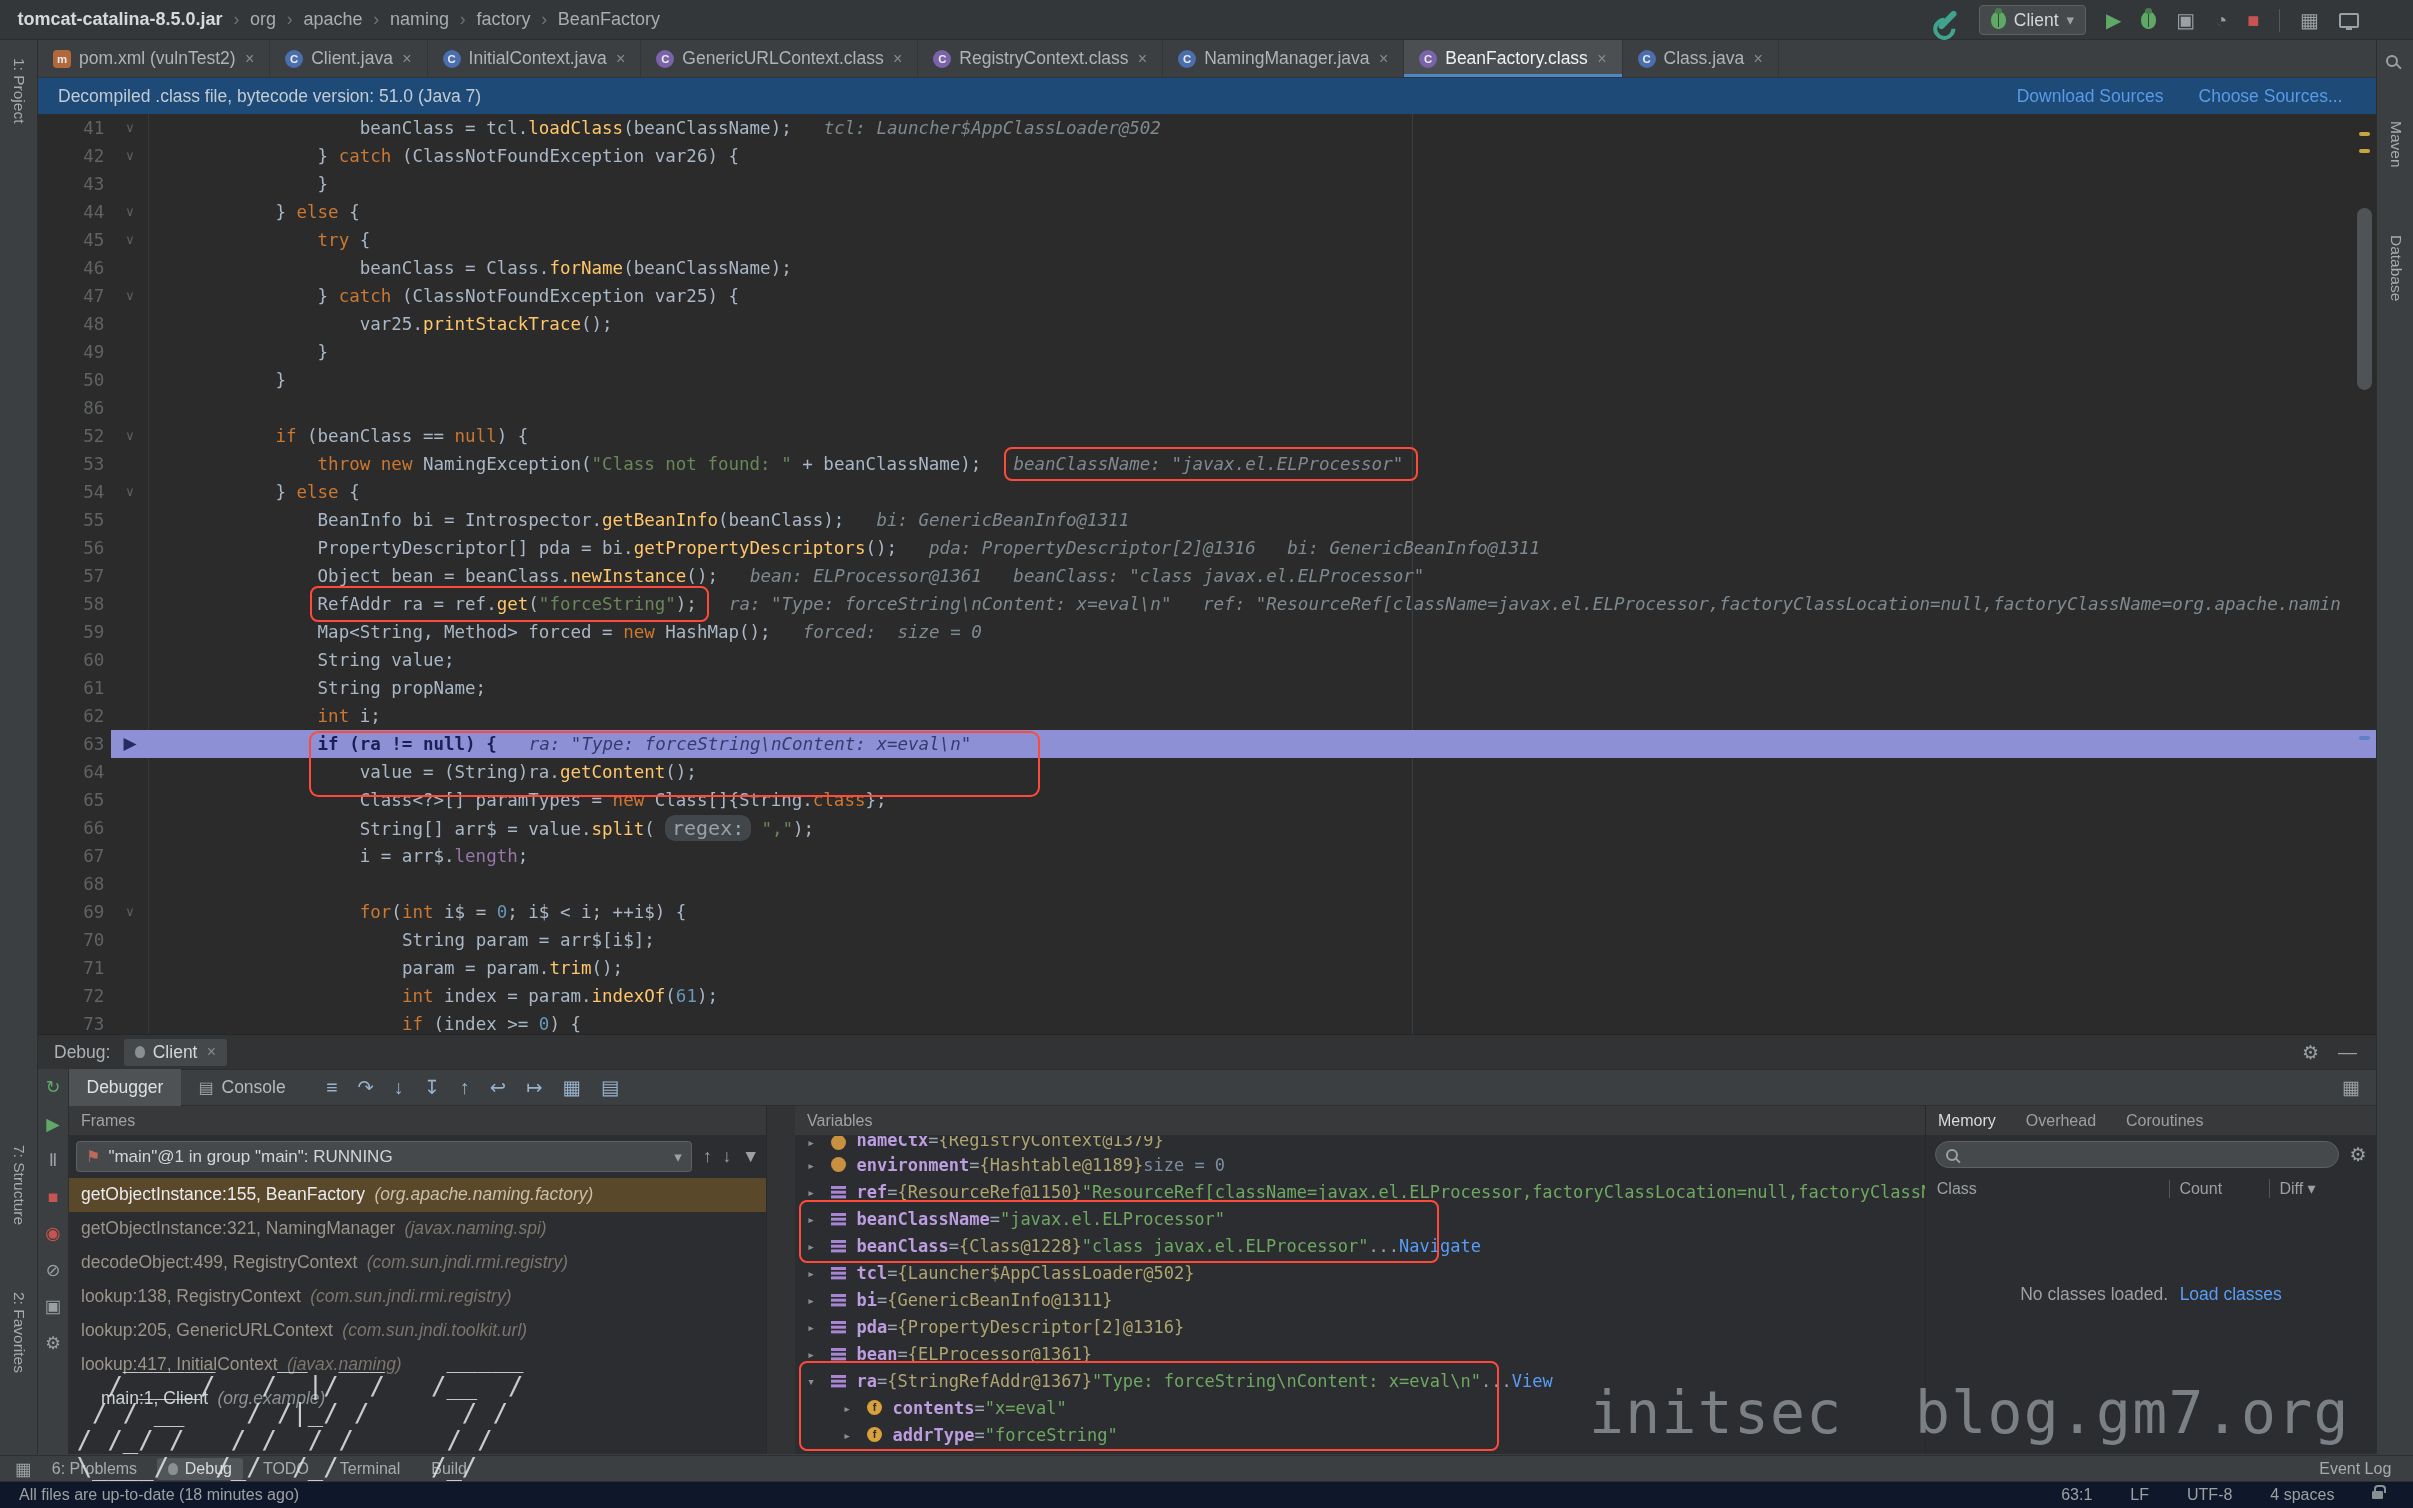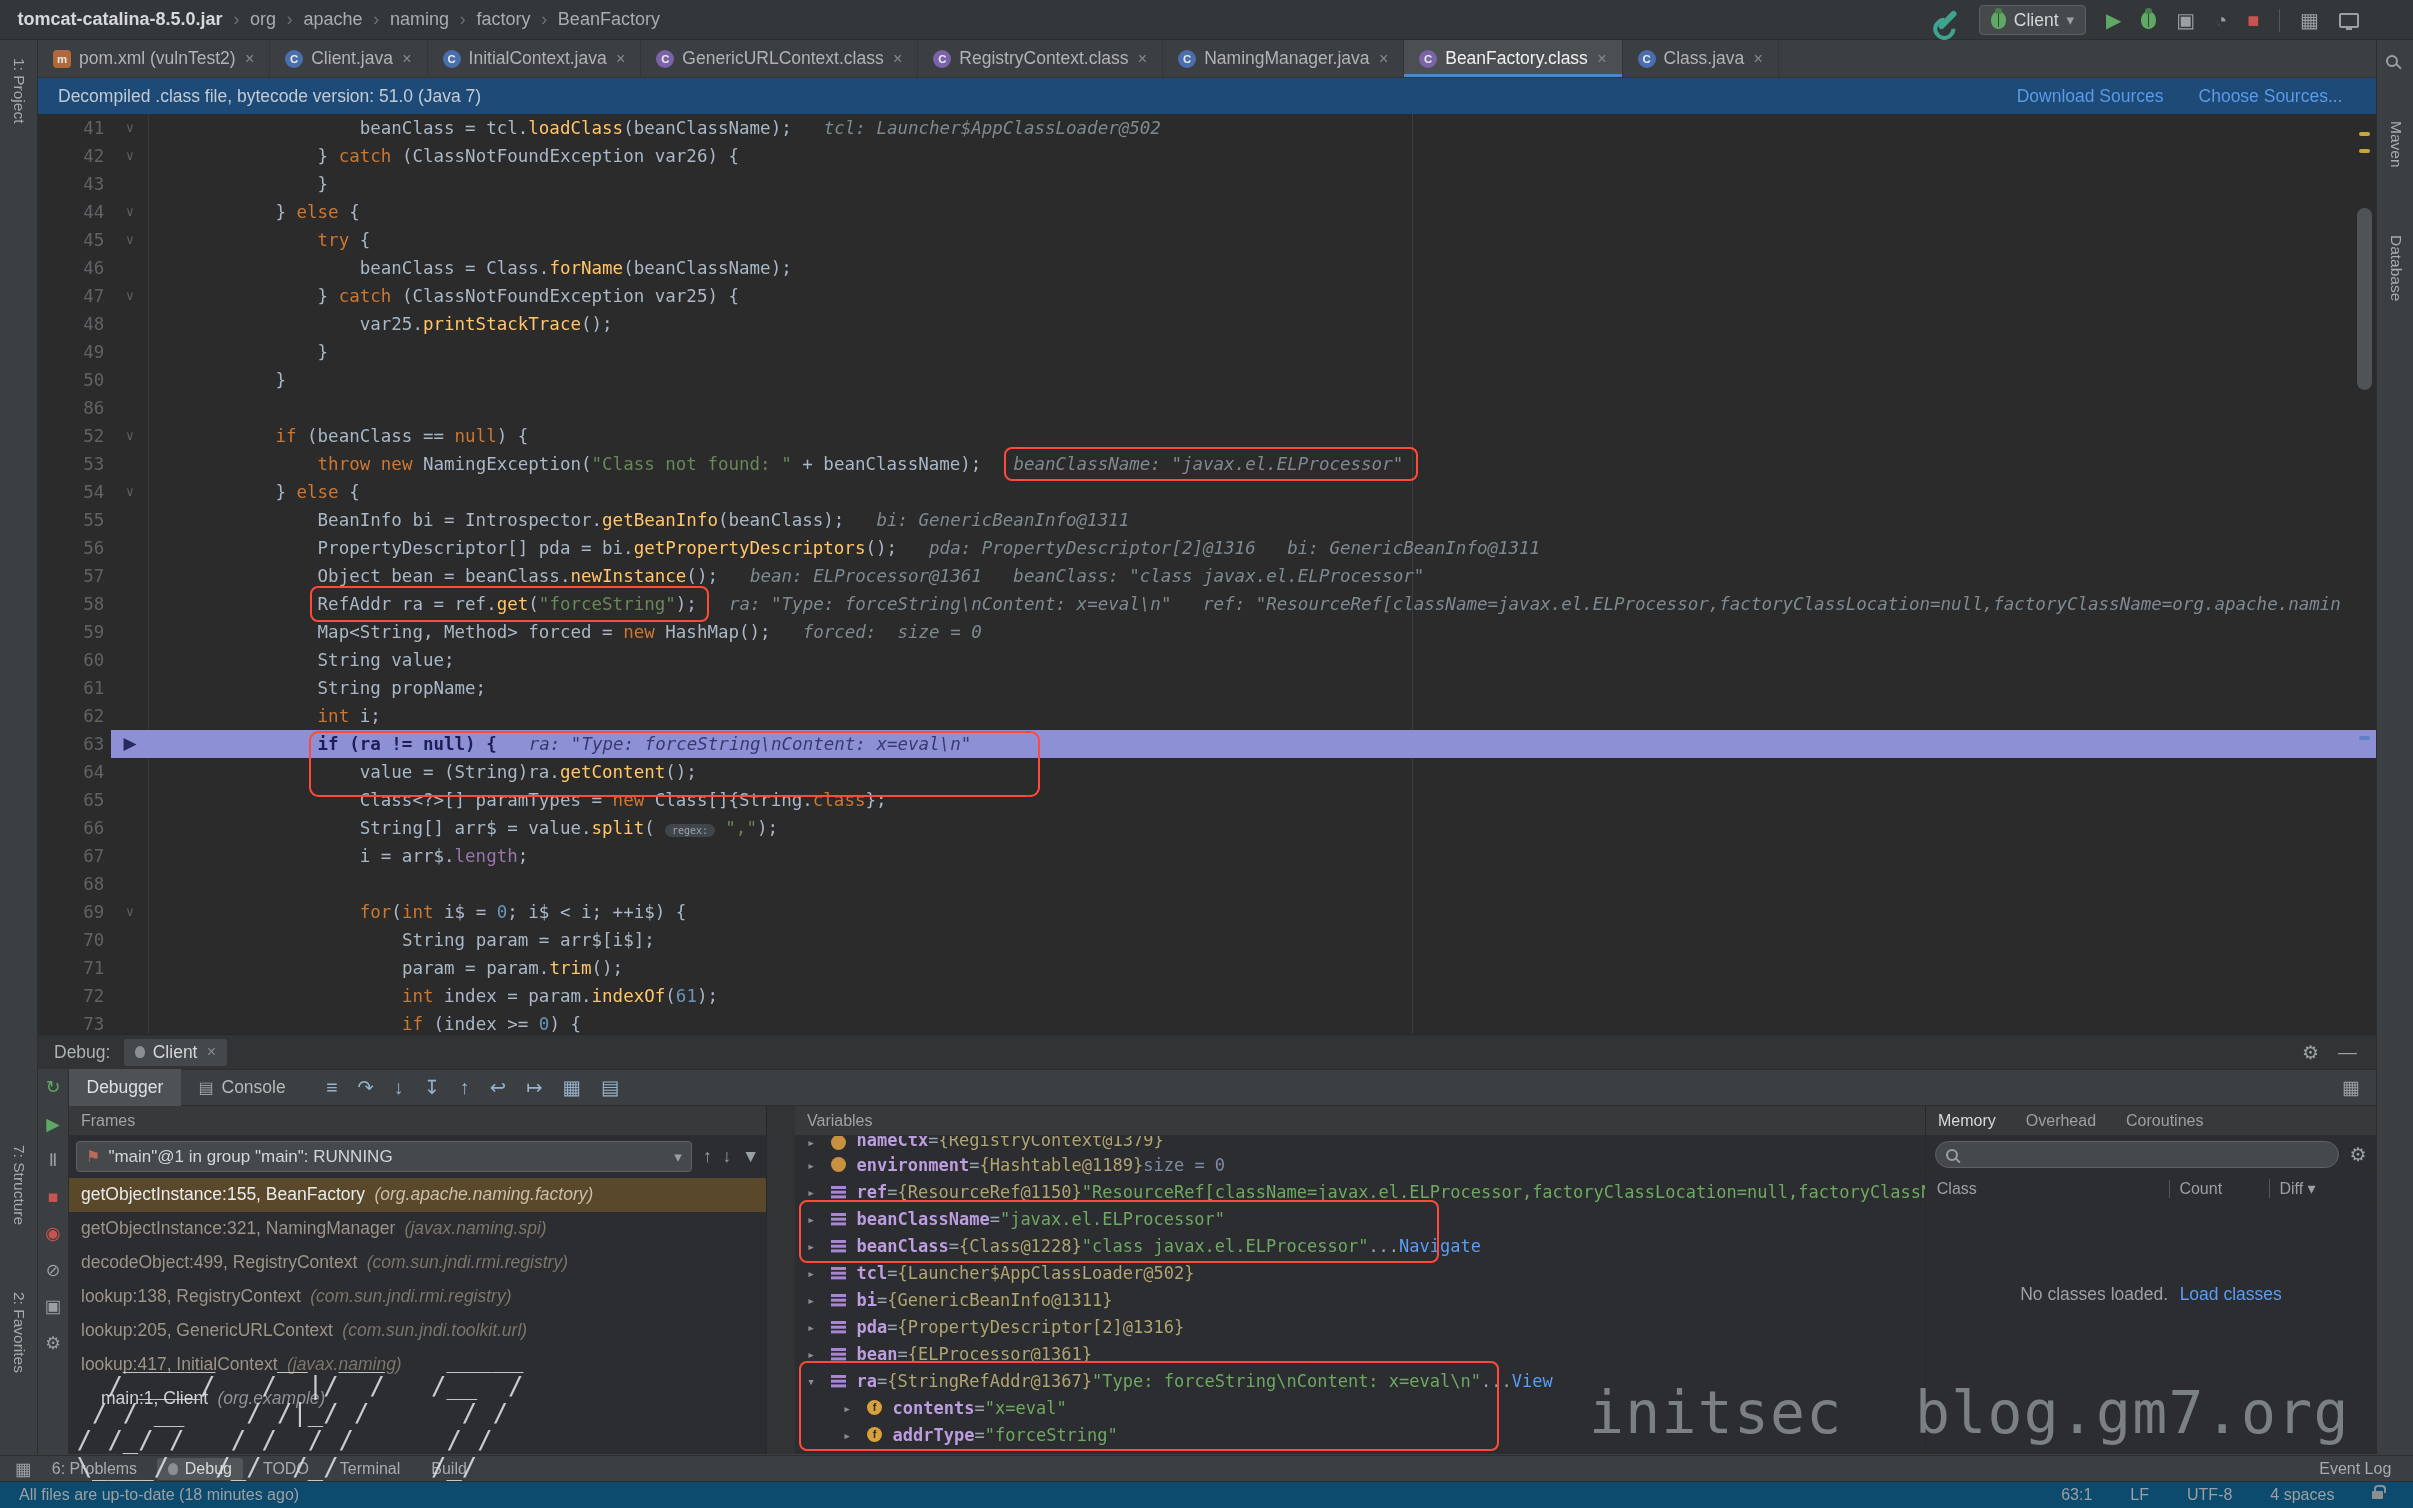--- a/index.html
+++ b/index.html
@@ -49,21 +49,21 @@
   
   #editor{left:38px;top:114px;width:2338px;height:920px;background:#2b2b2b;overflow:hidden;}
   .gutter-line{position:absolute;left:110px;top:0;bottom:0;width:0.7px;background:#36393b;}
   .wrapguide{position:absolute;left:1374px;top:0;bottom:0;width:0.7px;background:#3b3e42;}
   .cl{position:relative;height:28px;display:flex;}
   .ln{width:73px;text-align:right;padding-right:6.7px;font:17.5px/28px "DejaVu Sans Mono",monospace;color:#606366;flex:none;position:relative;}
   .fold{width:38px;flex:none;color:#5c6063;font-size:12.8px;line-height:28px;text-align:center;position:relative;}
   .fold.ep{color:#262a5e;font-size:17px;}
   .ct{font:17.5px/28px "DejaVu Sans Mono",monospace;white-space:pre;color:#a9b7c6;position:relative;}
   .sg.k{color:#cc7832;} .sg.s{color:#6a8759;} .sg.m{color:#ffc66b;} .sg.n{color:#6897bb;} .sg.f{color:#9876aa;} .sg.d{color:#a9b7c6;}
-  .sg.chip{background:#41464a;color:#9aa1a6;border-radius:10px;padding:1.3px 6.7px;font-size:10px;}
+  .sg.chip{background:#41464a;color:#9aa1a6;border-radius:10px;padding:1.3px 6.7px;font-size:20px;}
   .hint{color:#7e8a90;font-style:italic;margin-left:32px;}
   .exec::before{content:'';position:absolute;left:73px;right:0;top:0;bottom:0;background:#8e90d6;}
   .exec .sg{color:#1c1f57 !important;font-weight:bold;}
   .exec .hint{color:#363a70;}
   .codebox{position:relative;display:inline-block;}
   .codebox::after{content:'';position:absolute;top:-4px;bottom:-4px;left:-8px;right:-12px;border:2.7px solid #ff4a3b;border-radius:8px;}
   .hintbox{position:relative;display:inline-block;}
   .hintbox::after{content:'';position:absolute;top:-3.4px;bottom:-3.4px;left:-9.4px;right:-15px;border:2.7px solid #ff4a3b;border-radius:8px;}
   .anno-box{position:absolute;border:2.7px solid #ff4a3b;border-radius:9.4px;z-index:5;pointer-events:none;}
   #box-63{left:271px;top:617px;width:731px;height:66px;}
@@ -127,21 +127,21 @@
   .mem-cols .c3{width:107px;border-left:0.7px solid #515558;padding-left:9.4px;}
   .mem-empty{position:absolute;left:0;right:0;top:178px;text-align:center;font-size:17.5px;color:#9ca0a3;}
   .mem-empty .vp-link{margin-left:6.7px;}
 
   
   #bottombar{left:0;top:1455px;width:2413px;height:27px;background:#3c3f41;border-top:0.7px solid #2c2e30;display:flex;align-items:center;padding:0 15px;gap:9.4px;font-size:16px;color:#a7abae;}
   .bbar-item{display:flex;align-items:center;gap:6.7px;padding:2px 10.8px;border-radius:2.7px;}
   .bbar-item.active{background:#515658;color:#d8dadc;}
   .mini-bug{width:10px;height:12px;background:#8a8f92;border-radius:50% 50% 45% 45%;display:inline-block;}
   #bbar-right{margin-left:auto;display:flex;align-items:center;gap:6.7px;padding-right:6.7px;}
-  #statusbar{left:0;top:1481px;width:2413px;height:27px;background:#0c4a6e;border-top:0.7px solid #2c2e30;display:flex;align-items:center;padding:0 19px;font-size:16px;color:#9da0a2;}
+  #statusbar{left:0;top:1481px;width:2413px;height:27px;background:#0f172a;border-top:0.7px solid #2c2e30;display:flex;align-items:center;padding:0 19px;font-size:16px;color:#9da0a2;}
   #status-right{margin-left:auto;display:flex;align-items:center;gap:38px;padding-right:10.8px;}
   .lockico{width:10.8px;height:8.8px;background:#8a8f92;border-radius:1.3px;position:relative;display:inline-block;}
   .lockico::before{content:'';position:absolute;left:1.3px;top:-5.4px;width:8px;height:5.4px;border:2px solid #8a8f92;border-bottom:none;border-radius:4px 4px 0 0;}
 
   
   #left-strip{left:0;top:40px;width:38px;height:1414px;background:#3c3f41;border-right:0.7px solid #2c2e30;}
   #right-strip{left:2376px;top:40px;width:38px;height:1414px;background:#3c3f41;border-left:0.7px solid #2c2e30;}
   .vlab{writing-mode:vertical-rl;font-size:15.5px;color:#a7abae;position:absolute;left:50%;transform:translateX(-50%);white-space:nowrap;}
   #right-strip .mag{position:absolute;left:9.4px;top:15px;}
 

